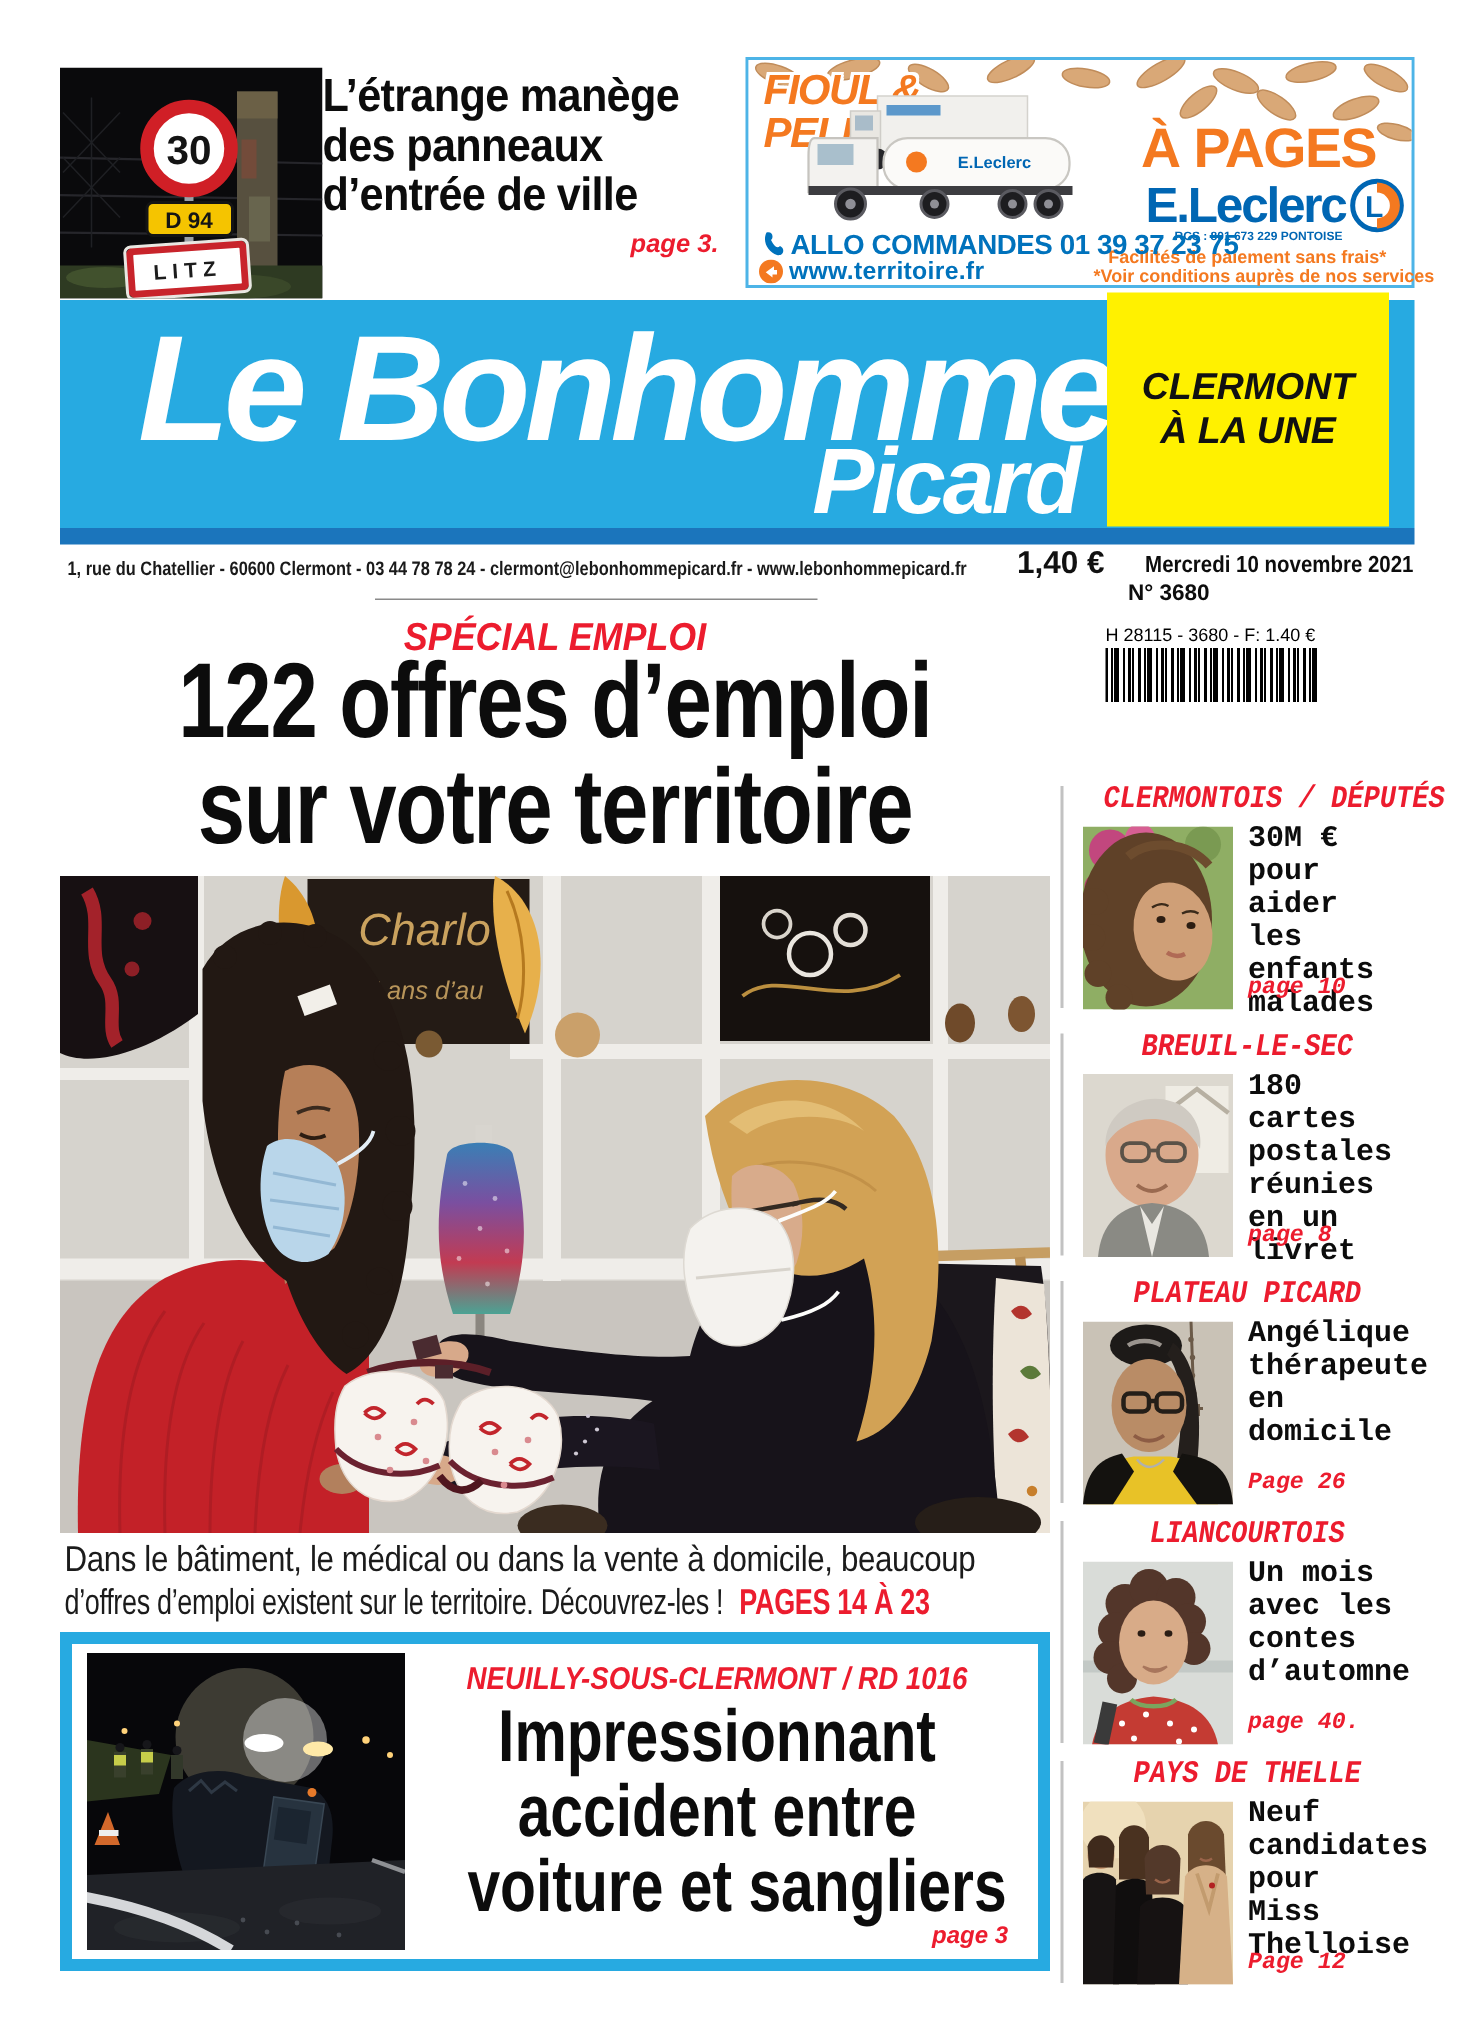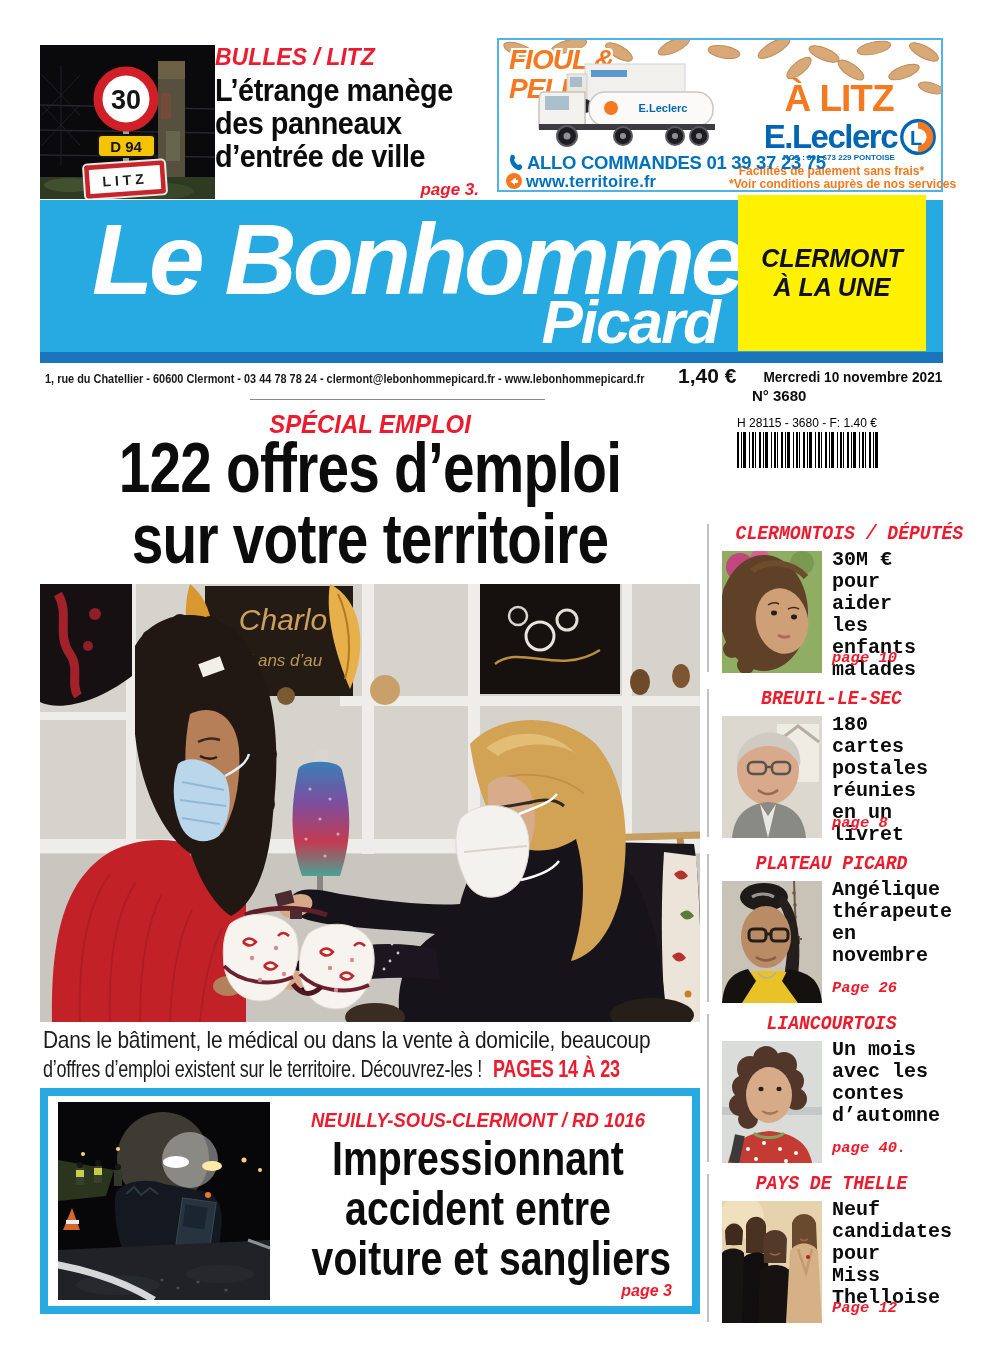--- a/index.html
+++ b/index.html
@@ -60,21 +60,20 @@
       </g>
       <g transform="rotate(-4 85 134)">
         <rect x="47" y="120" width="76" height="29" rx="3" fill="#fff" stroke="#c8242b" stroke-width="5"></rect>
         <rect x="44" y="117" width="82" height="35" rx="4" fill="none" stroke="#e9e7e2" stroke-width="2"></rect>
         <text x="85" y="140" font-size="14" font-weight="700" letter-spacing="4" text-anchor="middle" fill="#1c1c1c">LITZ</text>
       </g>
     </svg>
   </div>
 
   <div class="abs" style="left:215px;top:44px;width:280px;">
-    <div class="it900 red nowrap" style="font-size:23px;">BULLES / LITZ</div>
     <div class="blk900" style="width:290px;font-size:31px;line-height:1.06;letter-spacing:-0.5px;margin-top:4px;
          transform:scaleX(.93);transform-origin:left top;">L’étrange manège des panneaux d’entrée de ville</div>
     <div class="it900 red" style="font-size:17px;text-align:right;padding-right:16px;margin-top:6px;">page 3.</div>
   </div>
 
   <div class="abs" style="left:497px;top:38px;width:446px;height:154px;border:2px solid #4db4e7;background:#fff;box-sizing:border-box;">
 
     <svg class="abs" style="left:0;top:0;" width="442" height="60" viewBox="0 0 442 60">
       <rect width="442" height="60" fill="#fff"></rect>
       <g fill="#d9a877" stroke="#c08c5a" stroke-width="1">
@@ -118,21 +117,21 @@
           <circle cx="40" cy="74" r="3.5" fill="#8f8f96"></circle>
         <circle cx="96" cy="74" r="9" fill="#1d1d20" stroke="#5a5a60" stroke-width="2"></circle>
           <circle cx="96" cy="74" r="3" fill="#8f8f96"></circle>
         <circle cx="148" cy="74" r="9" fill="#1d1d20" stroke="#5a5a60" stroke-width="2"></circle>
           <circle cx="148" cy="74" r="3" fill="#8f8f96"></circle>
         <circle cx="172" cy="74" r="9" fill="#1d1d20" stroke="#5a5a60" stroke-width="2"></circle>
           <circle cx="172" cy="74" r="3" fill="#8f8f96"></circle>
       </g>
     </svg>
 
-    <div class="abs nowrap" style="left:250px;top:38px;width:180px;text-align:center;font-weight:900;font-size:37px;color:#f47920;letter-spacing:-1px;">À LITZ</div>
+    <div class="abs nowrap" style="left:250px;top:38px;width:180px;text-align:center;font-weight:900;font-size:37px;color:#f47920;letter-spacing:-1px;">À PAGES</div>
     <div class="abs" style="left:238px;top:78px;width:160px;text-align:right;font-weight:900;font-size:33px;color:#0066b3;letter-spacing:-1.5px;">E.Leclerc</div>
     <svg class="abs" style="left:398px;top:76px;" width="42" height="42" viewBox="0 0 44 44">
       <circle cx="22" cy="22" r="17" fill="#fff" stroke="#0066b3" stroke-width="3.5"></circle>
       <path d="M22,6 A16,16 0 0 1 22,38 L22,31 A9,9 0 0 0 22,13 Z" fill="#f47920"></path>
       <text x="20" y="30" font-size="21" font-weight="900" text-anchor="middle" fill="#0066b3">L</text>
     </svg>
     <div class="abs nowrap" style="left:250px;top:113px;width:180px;text-align:center;font-size:8px;font-weight:700;color:#0066b3;">RCS : 801 673 229 PONTOISE</div>
     <div class="abs nowrap" style="left:230px;top:124px;width:205px;text-align:center;font-size:12px;font-weight:900;color:#f47920;">Facilités de paiement sans frais*</div>
     <div class="abs nowrap" style="left:230px;top:137px;width:205px;text-align:center;font-size:12px;font-weight:900;color:#f47920;">*Voir conditions auprès de nos services</div>
 
@@ -514,21 +513,21 @@
             <rect x="49" y="48" width="17" height="12" rx="4"></rect>
           <line x1="44" y1="53" x2="49" y2="53"></line>
         </g>
         <path d="M34,76 q10,7 20,0" stroke="#8d5c44" stroke-width="2.5" fill="none"></path>
         <path d="M2,122 C6,102 18,92 34,90 L58,90 C76,92 86,102 90,122 Z" fill="#e8c227"></path>
         <path d="M0,122 C2,100 10,92 26,88 L34,100 L20,122 Z" fill="#14120f"></path>
         <path d="M100,122 C98,100 90,92 66,88 L60,100 L76,122 Z" fill="#14120f"></path>
         <path d="M36,92 q8,10 18,0" stroke="#b0b0ae" stroke-width="1.6" fill="none"></path>
       </svg>
     </div>
-    <div class="side-head">Angélique thérapeute en novembre</div>
+    <div class="side-head">Angélique thérapeute en domicile</div>
     <div class="side-page it900 red">Page 26</div>
   </div>
 
   <div class="side-item" style="top:1012px;">
     <div class="side-kicker it900 red">LIANCOURTOIS</div>
     <div class="side-photo">
       <svg width="100" height="122" viewBox="0 0 100 122">
         <rect width="100" height="122" fill="#d9dcd8"></rect>
         <rect y="66" width="100" height="8" fill="#c3c9c6"></rect>
         <g fill="#53362a">

